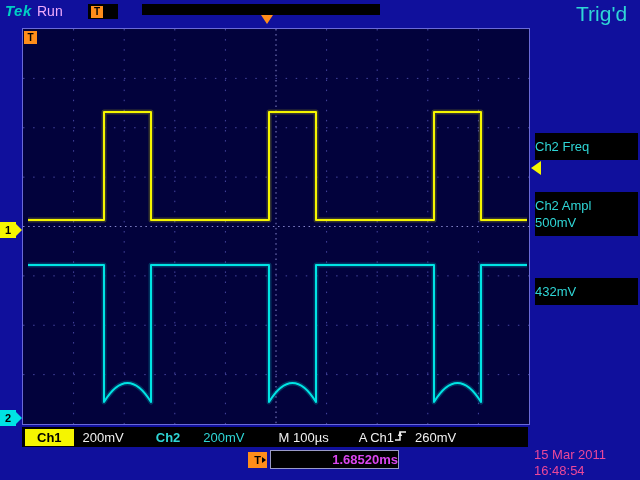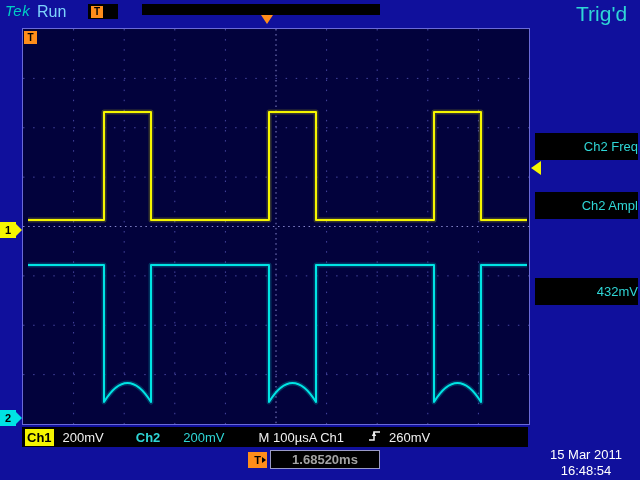--- a/index.html
+++ b/index.html
@@ -7,22 +7,22 @@
   body{
     background:#10109c;
     font-family:"Liberation Sans",sans-serif;
     position:relative;
     overflow:hidden;
     color:#eee;
   }
   .abs{position:absolute}
 
   
-  .tek-logo{left:5px;top:2px;color:#00cfc4;font-size:15px;font-weight:normal;font-style:italic;letter-spacing:.5px}
-  .run-status{left:37px;top:3px;color:#7dd3fc;font-size:16px}
+  .tek-logo{left:5px;top:2px;color:#00cfc4;font-size:15px;font-weight:bold;font-style:italic;letter-spacing:.5px}
+  .run-status{left:37px;top:3px;color:#f0abfc;font-size:14px}
   .trig-chip{left:88px;top:4px;width:30px;height:15px;background:#000;display:flex;align-items:center;padding-left:3px}
   .trig-chip-t{width:12px;height:12px;background:#ff8d1a;color:#000;font-size:10px;font-weight:bold;text-align:center;line-height:12px}
   .pos-bar{left:142px;top:4px;width:238px;height:11px;background:#000}
   .trig-pos-arrow{left:261px;top:15px;width:0;height:0;border-left:6px solid transparent;border-right:6px solid transparent;border-top:9px solid #ff8d1a}
   .trigd-status{left:576px;top:2px;color:#2fd6d6;font-size:21px}
 
   
   .graticule{left:22px;top:28px;width:508px;height:397px;background:#02023c;border:1px solid #6a6ad8}
   .graticule svg{display:block}
   .grid-line{stroke:#4646a0;stroke-width:1;stroke-dasharray:1.5 8.6}
@@ -36,40 +36,40 @@
   .t-badge{left:24px;top:31px;width:13px;height:13px;background:#ff8d1a;color:#000;font-size:10px;font-weight:bold;text-align:center;line-height:13px}
   .chan-marker{left:0;width:16px;height:16px;color:#000;font-size:11px;font-weight:bold;text-align:center;line-height:16px}
   .chan-marker::after{content:"";position:absolute;right:-6px;top:2px;border-top:6px solid transparent;border-bottom:6px solid transparent}
   .m1{top:222px;background:#f5f500}
   .m1::after{border-left:6px solid #f5f500}
   .m2{top:410px;background:#00e4e4}
   .m2::after{border-left:6px solid #00e4e4}
   .trig-level-arrow{left:531px;top:161px;width:0;height:0;border-top:7px solid transparent;border-bottom:7px solid transparent;border-right:10px solid #f5f500}
 
   
-  .readout{left:535px;width:103px;background:#000;border-radius:0;color:#2fd6d6;text-align:right;font-size:13px;line-height:17px;padding:5px 0}
+  .readout{left:535px;width:103px;background:#000;border-radius:0;color:#2fd6d6;text-align:left;font-size:13px;line-height:17px;padding:5px 0}
   .readout-1{top:133px}
   .readout-2{top:192px}
   .readout-3{top:278px}
 
   
   .statusbar{left:22px;top:427px;width:506px;height:20px;background:#000;display:flex;align-items:center;font-size:13px;color:#f0f0f0;padding:0 3px;white-space:nowrap}
-  .ch1-badge{background:#f5f500;color:#000;font-weight:bold;padding:1px 2px;margin-right:9px}
+  .ch1-badge{background:#f5f500;color:#000;font-weight:bold;padding:1px 12px;margin-right:9px}
   .ch1-scale{margin-right:32px}
   .ch2-label{color:#2fd6d6;font-weight:bold;margin-right:23px}
   .ch2-scale{color:#2fd6d6;margin-right:34px}
-  .timebase{}
-  .trig-prefix{margin-right:24px}
+  .timebase{margin-right:30px}
+  .trig-prefix{margin-right:0}
   .slope-icon{margin-right:8px;display:inline-block}
 
   
   .delay-t-box{left:248px;top:452px;width:19px;height:16px;background:#ff8d1a;color:#000;font-size:11px;font-weight:bold;text-align:center;line-height:16px}
   .delay-t-box::after{content:"";position:absolute;right:1px;top:5px;border-top:3px solid transparent;border-bottom:3px solid transparent;border-left:4px solid #000}
-  .delay-value{left:270px;top:450px;width:110px;height:19px;background:#000;border:1px solid #9a9ac8;color:#a3a3a3;font-size:13px;font-weight:bold;text-align:center;line-height:17px}
-  .datetime{left:534px;top:447px;width:104px;text-align:center;color:#ffffff;font-size:13px;line-height:16px}
+  .delay-value{left:270px;top:450px;width:129px;height:19px;background:#000;border:1px solid #9a9ac8;color:#d946ef;font-size:13px;font-weight:bold;text-align:right;line-height:17px}
+  .datetime{left:534px;top:447px;width:104px;color:#ec4899;font-size:13px;line-height:16px}
 </style>
 </head>
 <body>
 
 <div class="abs tek-logo">Tek</div>
 <div class="abs run-status">Run</div>
 <div class="abs trig-chip">
   <span class="trig-chip-t">T</span>
 </div>
 <div class="abs pos-bar"></div>
@@ -106,20 +106,21 @@
 <div class="abs t-badge">T</div>
 <div class="abs chan-marker m1">1</div>
 <div class="abs chan-marker m2">2</div>
 <div class="abs trig-level-arrow"></div>
 
 <div class="abs readout readout-1">
   <div>Ch2 Freq</div>
 </div>
 <div class="abs readout readout-2">
   <div>Ch2 Ampl</div>
+  <div>500mV</div>
 </div>
 <div class="abs readout readout-3">
   <div>432mV</div>
 </div>
 
 <div class="abs statusbar">
   <span class="ch1-badge">Ch1</span>
   <span class="ch1-scale">200mV</span>
   <span class="ch2-label">Ch2</span>
   <span class="ch2-scale">200mV</span>

